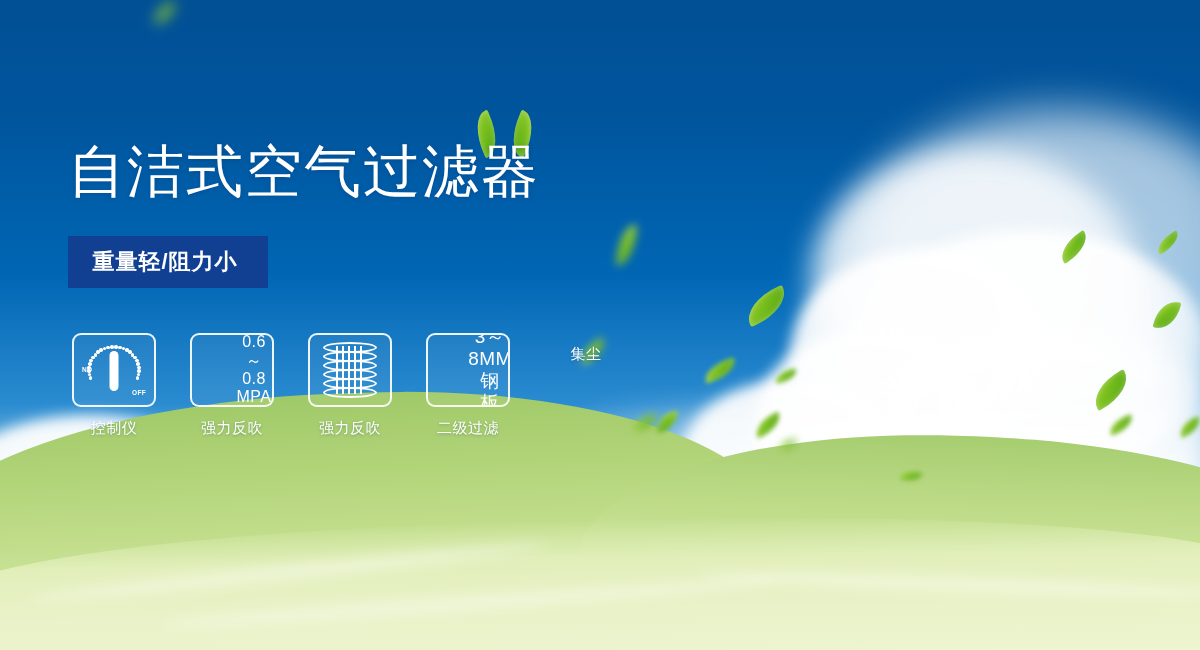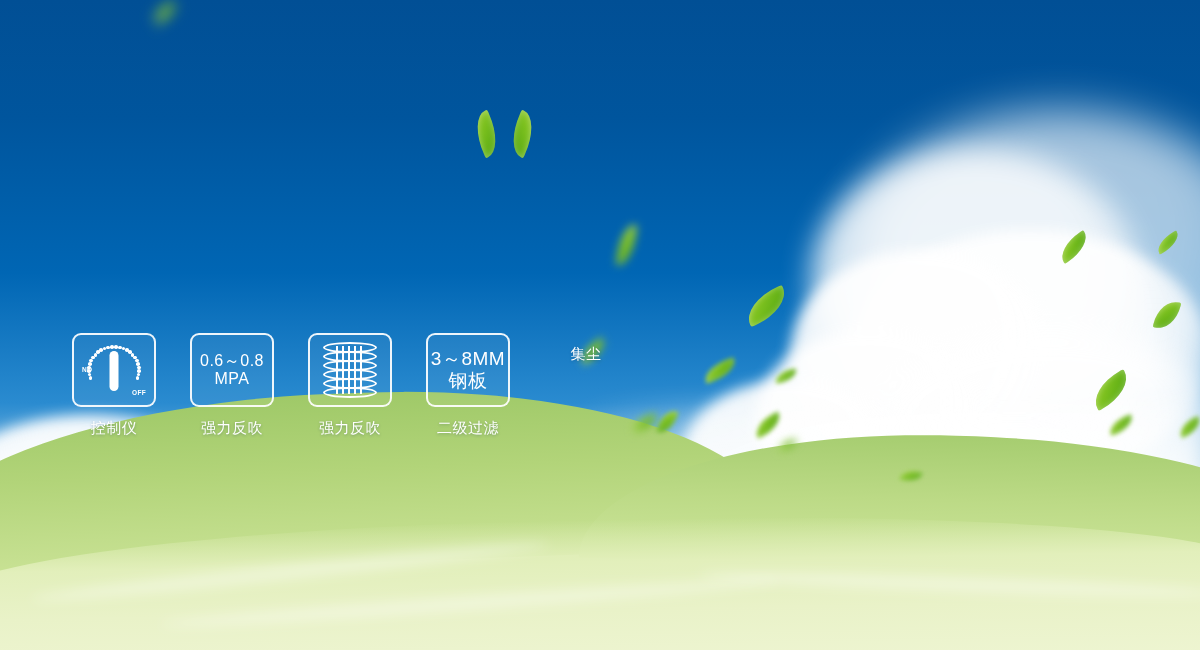--- a/index.html
+++ b/index.html
@@ -181,21 +181,21 @@
   .feat-box {
     width:84px; height:74px;
     border:2px solid rgba(255,255,255,.92);
     border-radius:9px;
     background:rgba(255,255,255,.06);
     display:flex; flex-direction:column; align-items:center; justify-content:center;
     position:relative; overflow:hidden;
   }
   .feat-txt {
     color:#ffffff; text-align:center; line-height:1.15;
-    font-size:16px; letter-spacing:.5px; font-weight:400;
+    font-size:16px; letter-spacing:.5px; font-weight:400;margin-left:44px;
   }
   .feat-txt.small { font-size:19px; }
   .feat-label {
     margin-top:12px; color:#ffffff; font-size:15px; letter-spacing:.5px;
     white-space:nowrap; text-shadow:0 1px 3px rgba(0,40,90,.3);
   }
 
   
   .gauge { position:relative; width:62px; height:56px; }
   .gauge .dot {
@@ -332,22 +332,26 @@
       <i></i>
     </div>
 
   <div class="leaf sprout-l">
       <i></i>
     </div>
   <div class="leaf sprout-r">
       <i></i>
     </div>
 
+  <div class="title">自洁式空气过滤器</div>
 
   <div class="subbar">
+    <div class="subbar-left">
+      <span>重量轻/阻力小</span>
+    </div>
   </div>
 
   <div class="features">
 
     <div class="feature">
       <div class="feat-box">
         <div class="gauge">
           <div class="bar"></div>
           <div class="lbl lbl-no">NO</div>
           <div class="lbl lbl-off">OFF</div>

